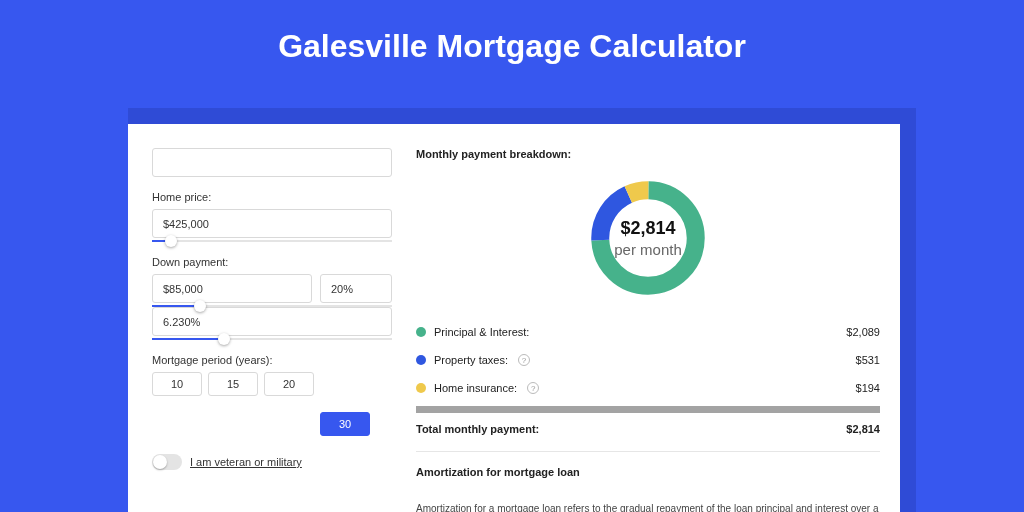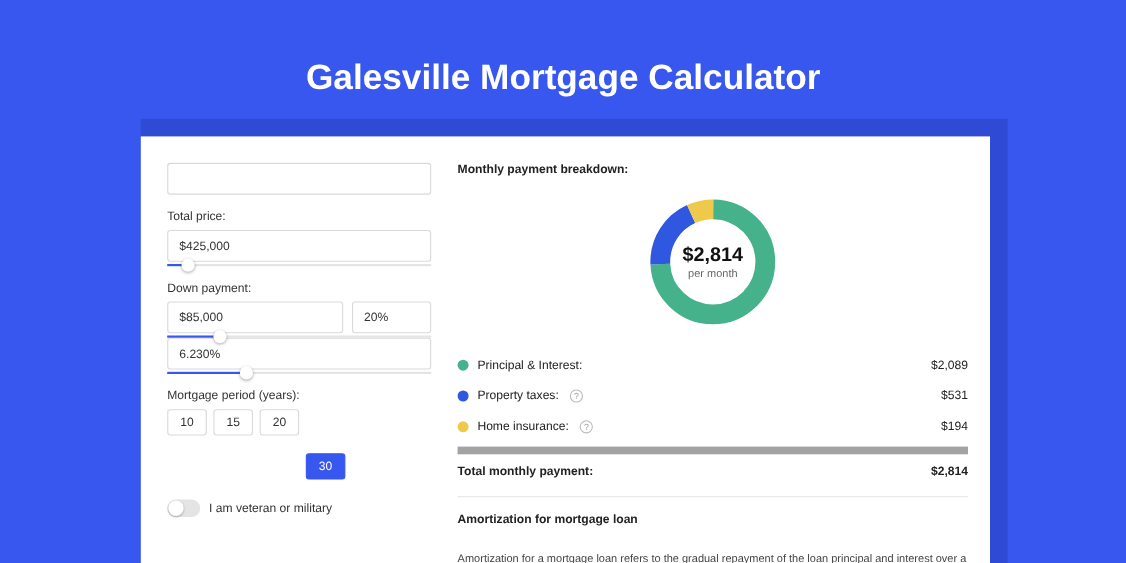--- a/index.html
+++ b/index.html
@@ -7,21 +7,20 @@
   body { background: #3757ef; }
   .header {
     width: 100%;
     text-align: center;
     padding: 28px 0 22px 0;
   }
   .header h1 {
     color: #ffffff;
     font-size: 32px;
     font-weight: 700;
-    margin-top: 24px;
   }
   .card-shadow {
     position: absolute;
     left: 128px;
     top: 108px;
     width: 788px;
     height: 420px;
     background: #2f4bd6;
   }
   .card {
@@ -78,36 +77,36 @@
     width: 12px; height: 12px;
     background: #fff;
     border-radius: 50%;
     box-shadow: 0 1px 3px rgba(0,0,0,0.35);
   }
   .dp-row { display: flex; gap: 8px; }
   .dp-row .input:first-child { flex: 1 1 auto; }
   .dp-row .input:last-child { width: 72px; flex: 0 0 72px; }
   .period-row { display: flex; gap: 6px; margin-top: 2px; }
   .period-btn {
-    width: 36px; height: 24px;
+    width: 50px; height: 24px;
     border: 1px solid #d9d9d9;
     border-radius: 3px;
     background: #fff;
     font-size: 11px;
     color: #333;
     display: flex; align-items: center; justify-content: center;
     cursor: pointer;
   }
   .period-btn.active {
     background: #3757ef;
     color: #fff;
     border-color: #3757ef;
     margin-top: 40px;
   }
-  .toggle-row { display: flex; align-items: center; gap: 8px; margin-top: 18px; }
+  .toggle-row { display: flex; align-items: center; gap: 8px; margin-top: 18px; text-decoration: underline; }
   .toggle {
     width: 30px; height: 16px;
     background: #e4e4e4;
     border-radius: 8px;
     position: relative;
   }
   .toggle-knob {
     position: absolute;
     left: 1px; top: 1px;
     width: 14px; height: 14px;
@@ -155,38 +154,38 @@
     margin-top: 4px;
   }
   .amort-title { font-size: 11px; font-weight: 700; margin-bottom: 24px; }
   .amort-text { font-size: 10px; color: #444; line-height: 1.4; }
 
   .donut-center {
     position: absolute;
     text-align: center;
   }
   .donut-amount { font-size: 18px; font-weight: 700; color: #111; }
-  .donut-sub { font-size: 10px; color: #666; margin-top: 2px; }
+  .donut-sub { font-size: 15px; color: #666; margin-top: 2px; }
 </style>
 </head>
 <body>
 
 <div class="header">
   <h1>Galesville Mortgage Calculator</h1>
 </div>
 
 <div class="card-shadow"></div>
 
 <div class="card">
 
   <div class="left">
 
     <div class="input"></div>
 
-    <div class="field-label">Total price:</div>
+    <div class="field-label">Home price:</div>
     <div class="input">$425,000</div>
     <div class="slider-track">
       <div class="slider-fill" style="width:8%"></div>
       <div class="slider-rest" style="left:8%;width:92%"></div>
       <div class="slider-thumb" style="left:calc(8% - 6px)"></div>
     </div>
 
     <div class="field-label">Down payment:</div>
     <div class="dp-row">
       <div class="input">$85,000</div>

